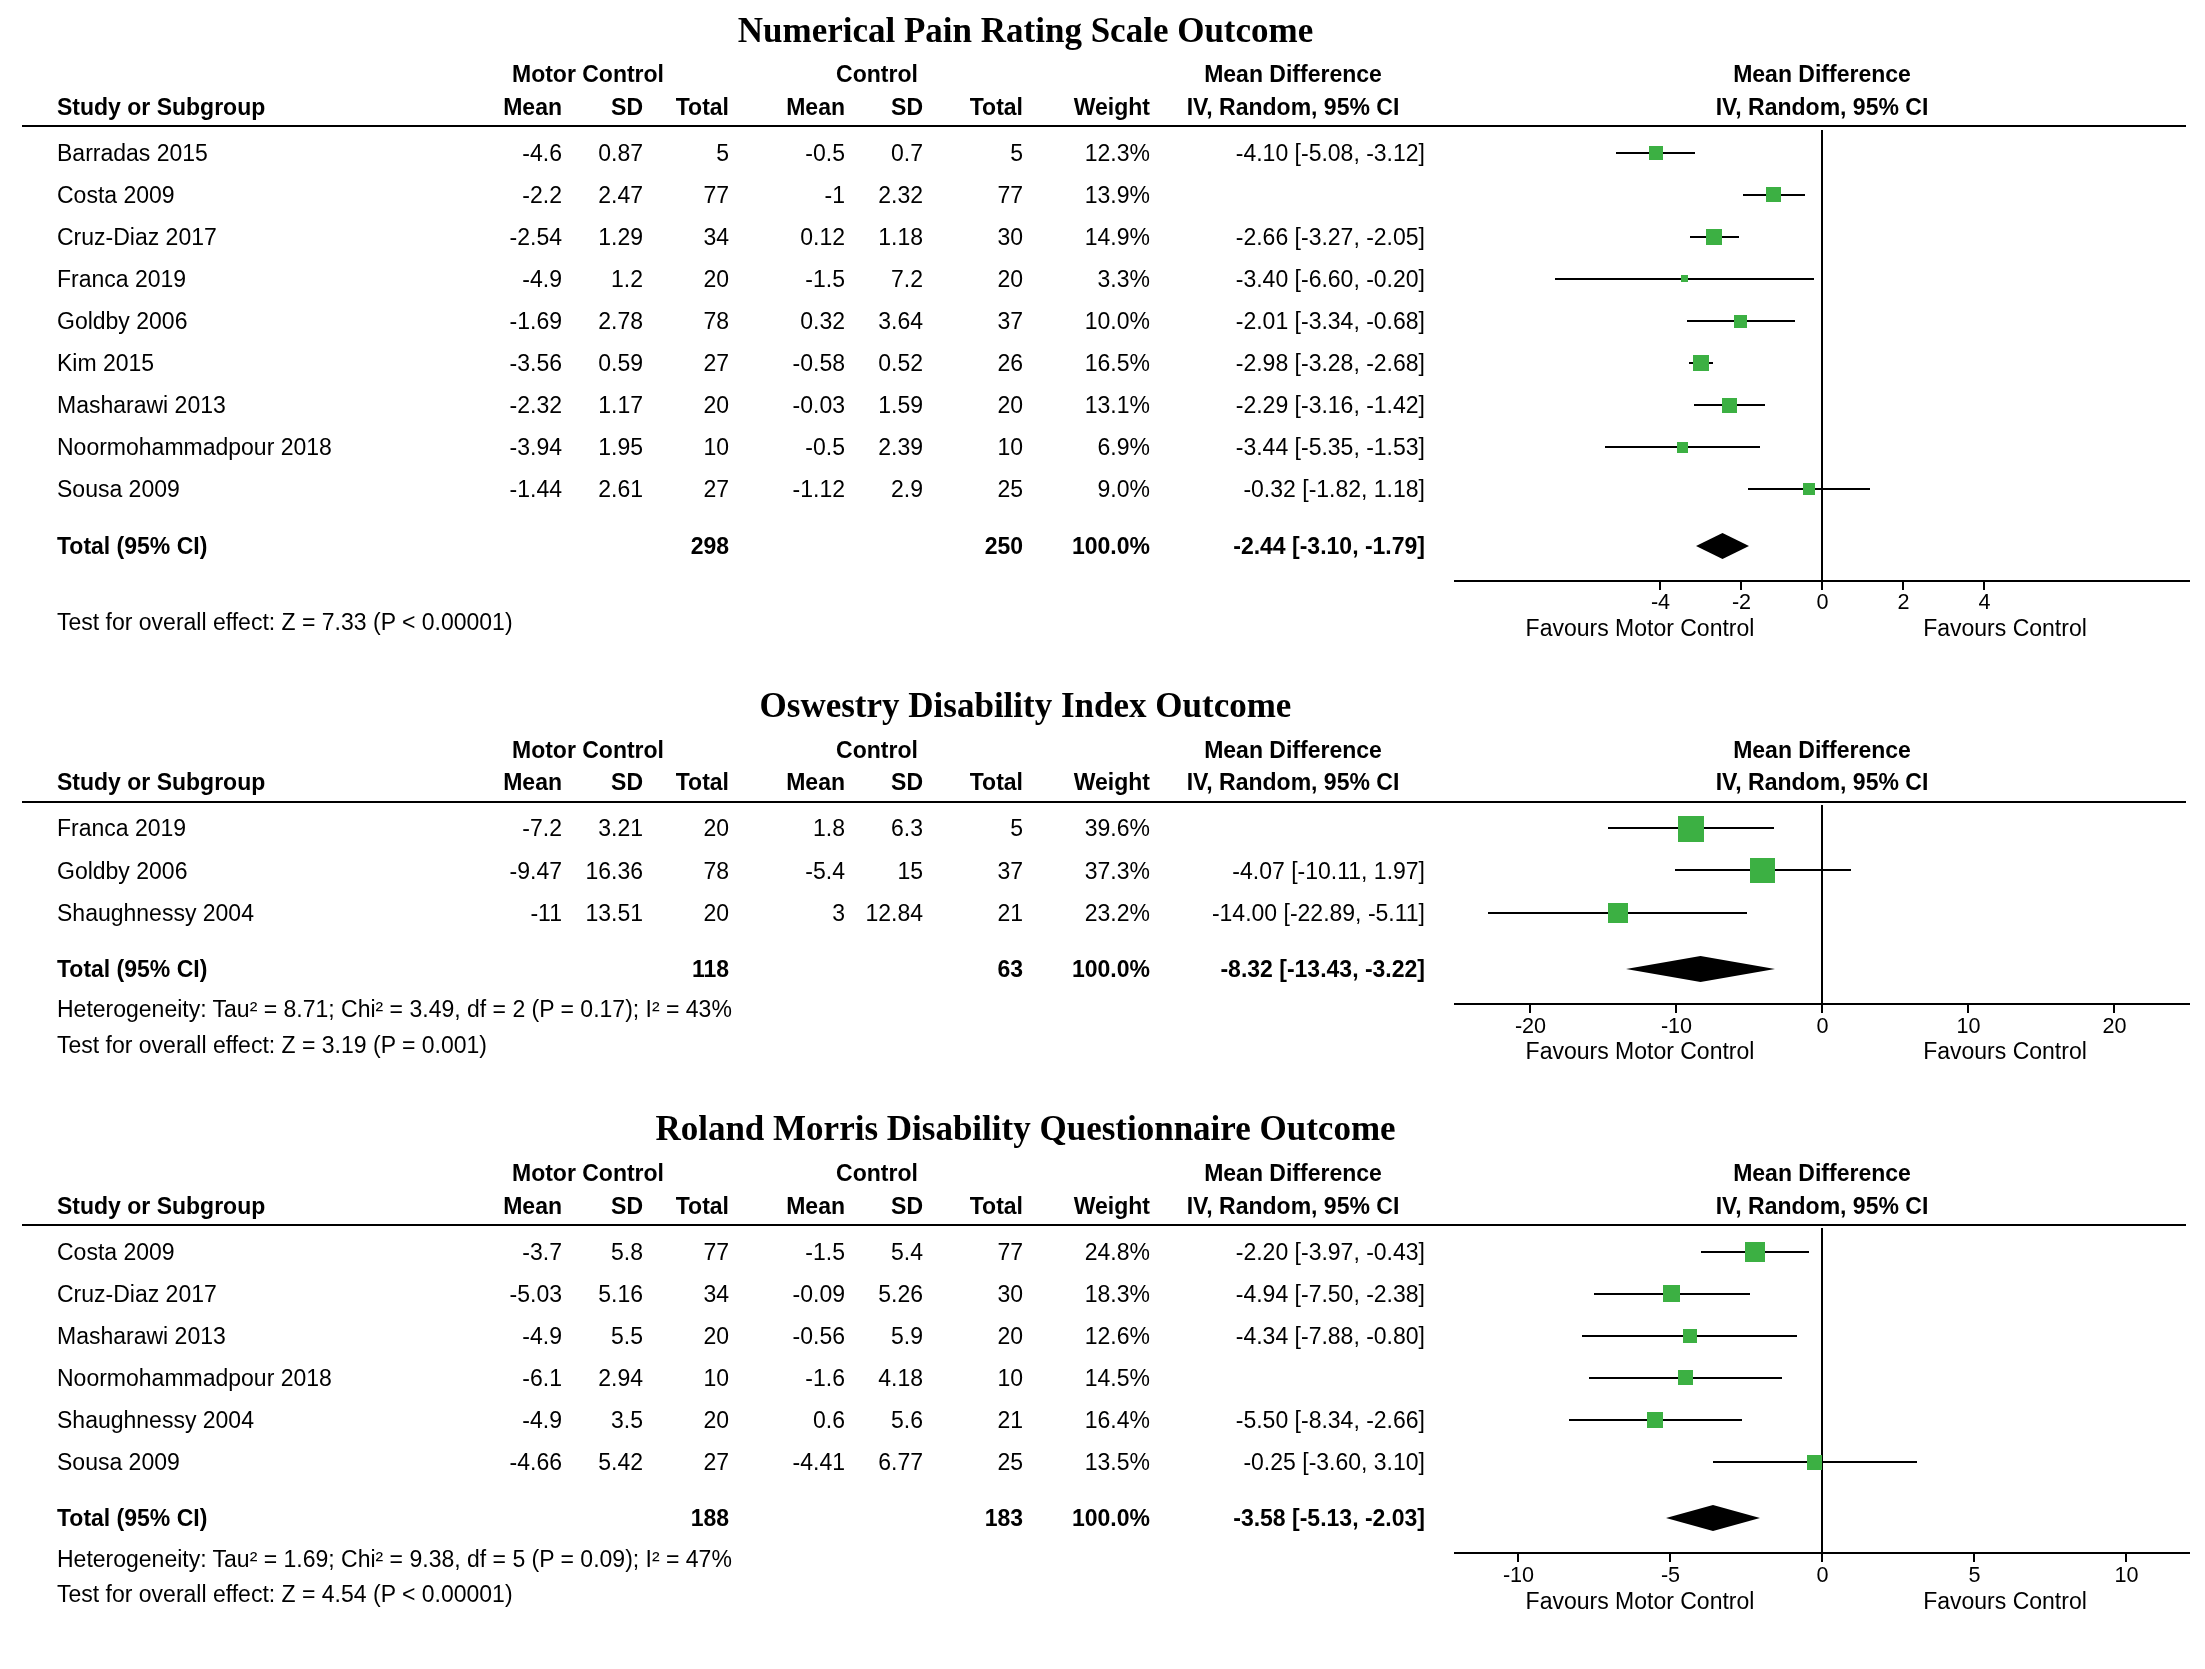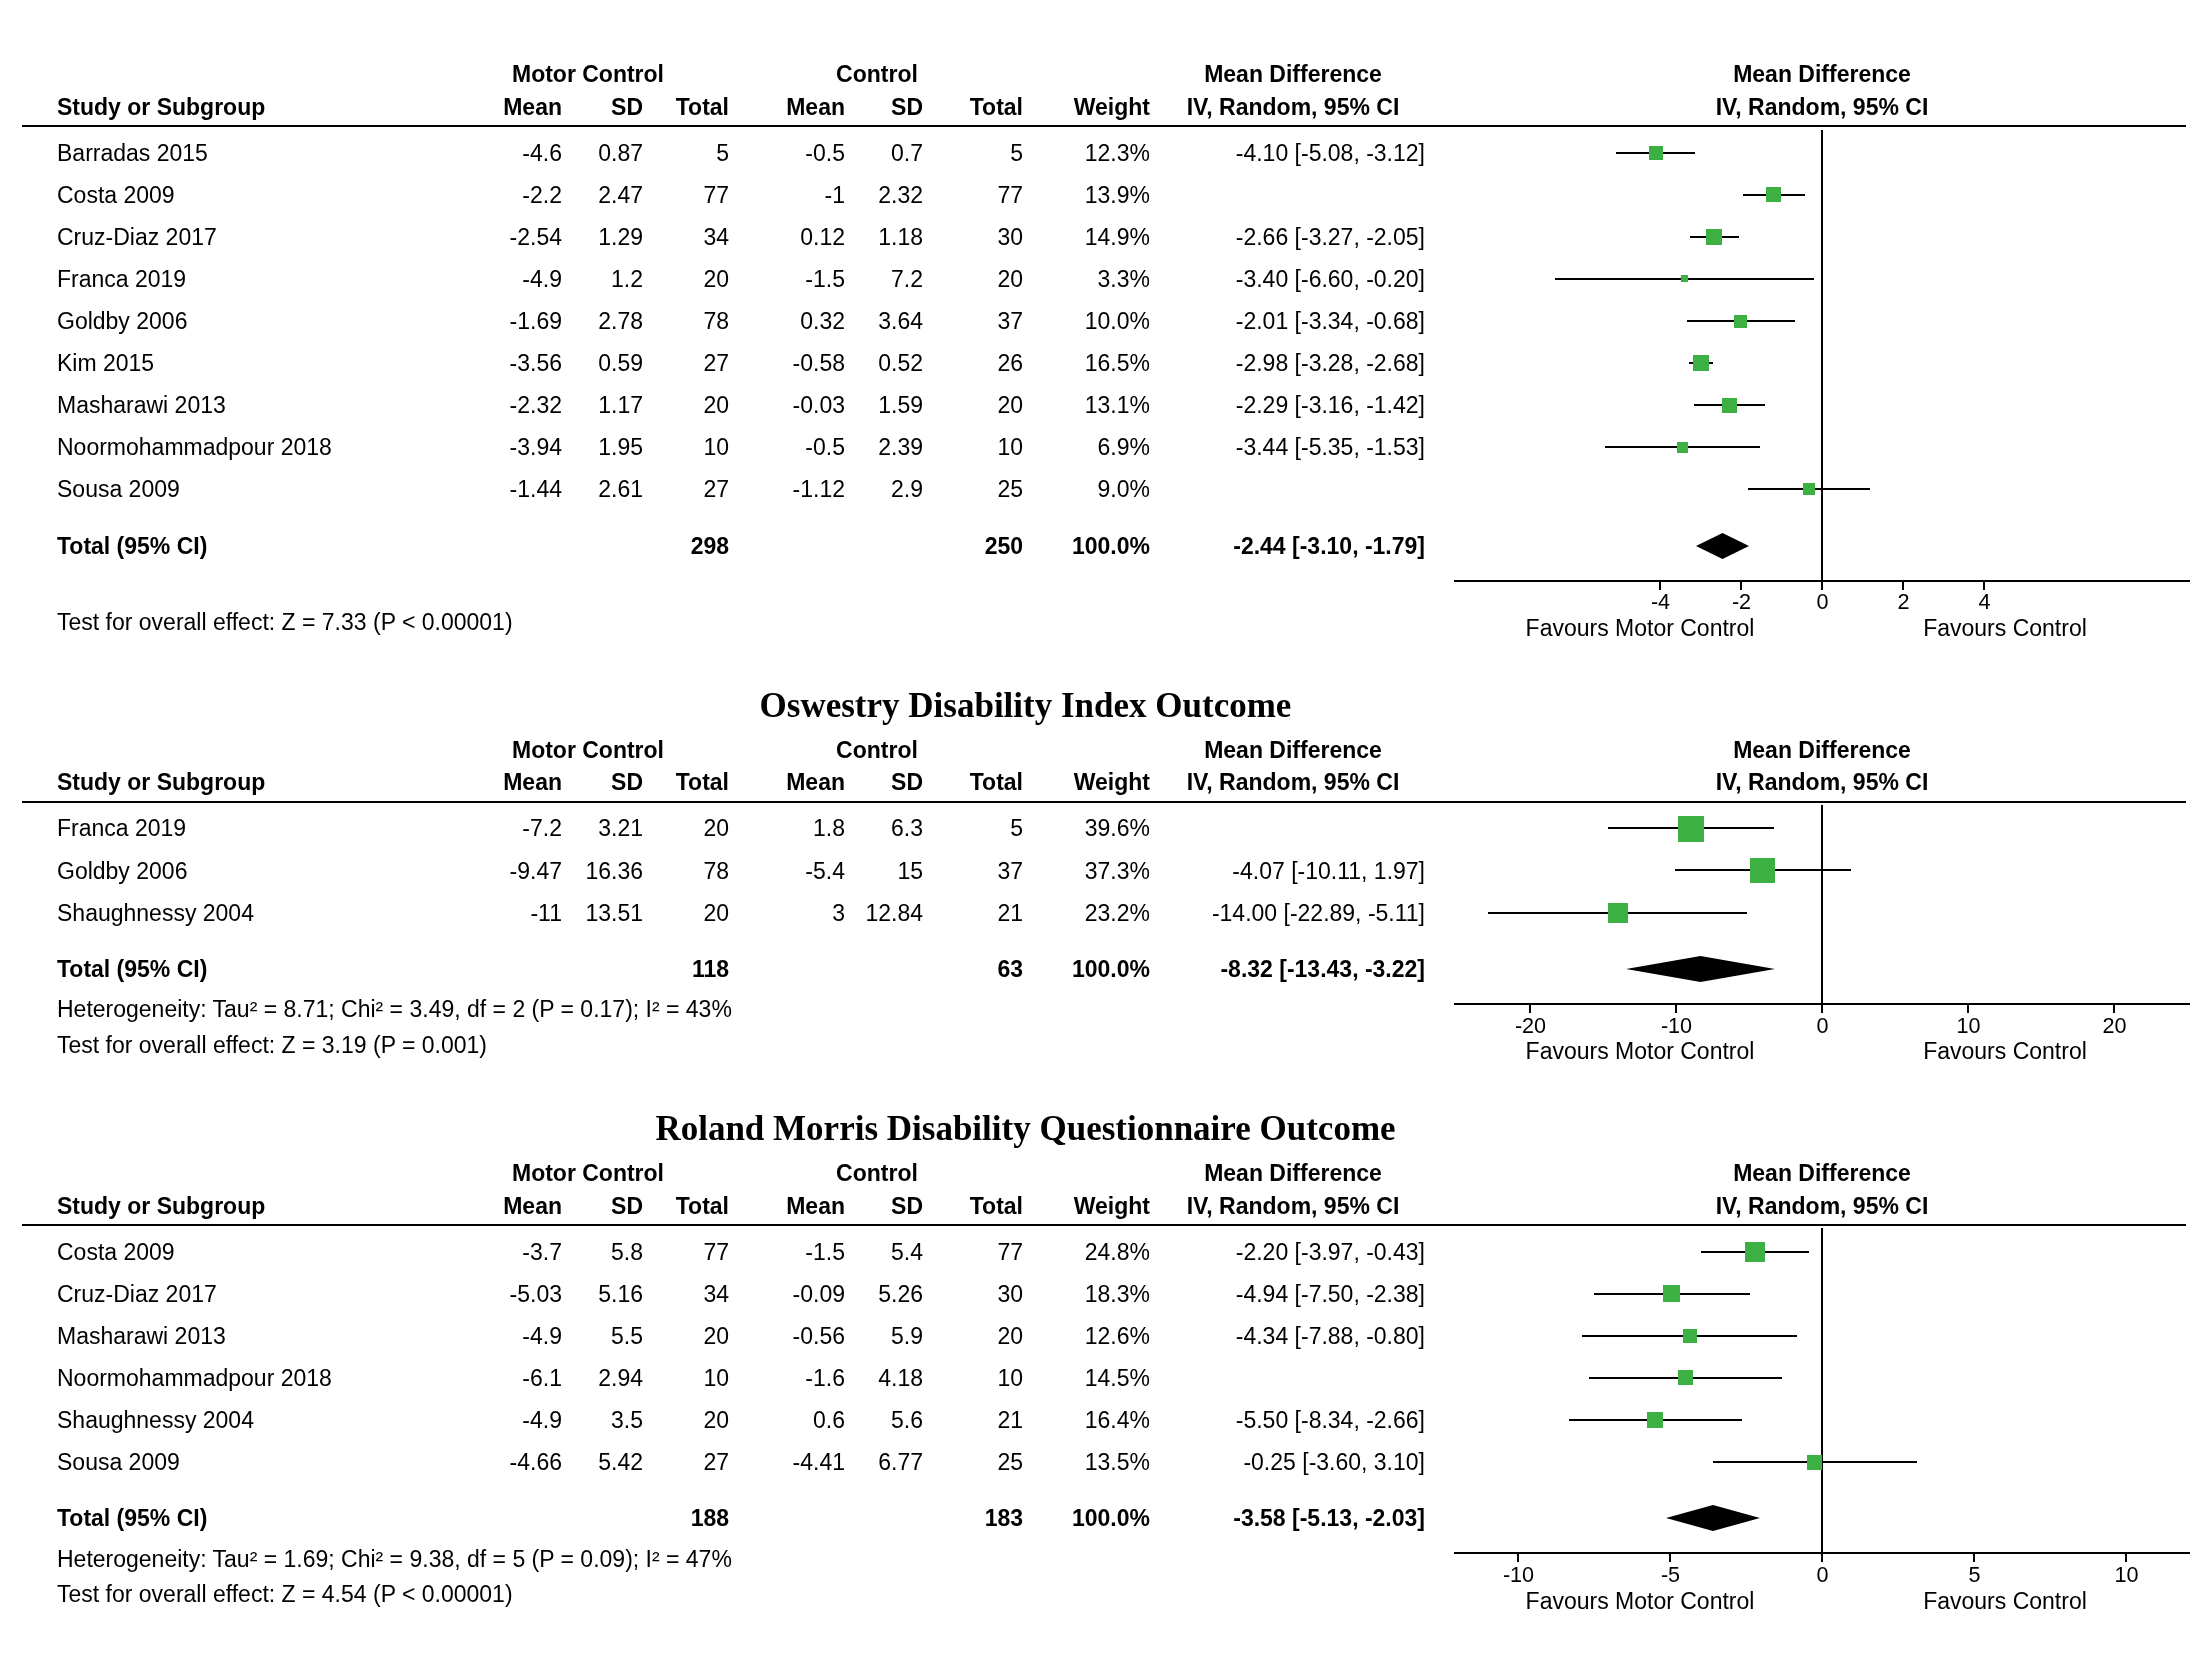--- a/index.html
+++ b/index.html
@@ -18,20 +18,21 @@
     width: 2205px;
     min-height: 1669px;
     background: #ffffff;
     overflow: hidden;
   }
 </style>
 </head>
 <body>
 
 <div id="figure">
+    <div style="position: absolute; top: 7.6px; font-family: &quot;Liberation Serif&quot;, serif; font-size: 35px; line-height: 45px; font-weight: 700; white-space: nowrap; color: rgb(0, 0, 0); left: 324px; width: 1403px; text-align: center;">Numerical Pain Rating Scale Outcome</div>
     <div style="position: absolute; top: 59px; font-family: &quot;Liberation Sans&quot;, sans-serif; font-size: 23px; line-height: 30px; font-weight: 700; white-space: nowrap; color: rgb(0, 0, 0); left: 426px; width: 324px; text-align: center;">Motor Control</div>
     <div style="position: absolute; top: 59px; font-family: &quot;Liberation Sans&quot;, sans-serif; font-size: 23px; line-height: 30px; font-weight: 700; white-space: nowrap; color: rgb(0, 0, 0); left: 715px; width: 324px; text-align: center;">Control</div>
     <div style="position: absolute; top: 59px; font-family: &quot;Liberation Sans&quot;, sans-serif; font-size: 23px; line-height: 30px; font-weight: 700; white-space: nowrap; color: rgb(0, 0, 0); left: 1077px; width: 432px; text-align: center;">Mean Difference</div>
     <div style="position: absolute; top: 59px; font-family: &quot;Liberation Sans&quot;, sans-serif; font-size: 23px; line-height: 30px; font-weight: 700; white-space: nowrap; color: rgb(0, 0, 0); left: 1579px; width: 486px; text-align: center;">Mean Difference</div>
     <div style="position: absolute; top: 92px; font-family: &quot;Liberation Sans&quot;, sans-serif; font-size: 23px; line-height: 30px; font-weight: 700; white-space: nowrap; color: rgb(0, 0, 0); left: 57px;">Study or Subgroup</div>
     <div style="position: absolute; top: 92px; font-family: &quot;Liberation Sans&quot;, sans-serif; font-size: 23px; line-height: 30px; font-weight: 700; white-space: nowrap; color: rgb(0, 0, 0); left: 389px; width: 173px; text-align: right;">Mean</div>
     <div style="position: absolute; top: 92px; font-family: &quot;Liberation Sans&quot;, sans-serif; font-size: 23px; line-height: 30px; font-weight: 700; white-space: nowrap; color: rgb(0, 0, 0); left: 470px; width: 173px; text-align: right;">SD</div>
     <div style="position: absolute; top: 92px; font-family: &quot;Liberation Sans&quot;, sans-serif; font-size: 23px; line-height: 30px; font-weight: 700; white-space: nowrap; color: rgb(0, 0, 0); left: 556px; width: 173px; text-align: right;">Total</div>
     <div style="position: absolute; top: 92px; font-family: &quot;Liberation Sans&quot;, sans-serif; font-size: 23px; line-height: 30px; font-weight: 700; white-space: nowrap; color: rgb(0, 0, 0); left: 672px; width: 173px; text-align: right;">Mean</div>
     <div style="position: absolute; top: 92px; font-family: &quot;Liberation Sans&quot;, sans-serif; font-size: 23px; line-height: 30px; font-weight: 700; white-space: nowrap; color: rgb(0, 0, 0); left: 750px; width: 173px; text-align: right;">SD</div>
@@ -129,20 +130,21 @@
     <div style="position: absolute; left: 1605px; top: 446px; width: 155px; height: 2.2px; background: rgb(0, 0, 0);"></div>
     <div style="position: absolute; left: 1677px; top: 442px; width: 10.6px; height: 10.6px; background: rgb(60, 176, 67);"></div>
     <div style="position: absolute; top: 468px; font-family: &quot;Liberation Sans&quot;, sans-serif; font-size: 23px; line-height: 42px; font-weight: 400; white-space: nowrap; color: rgb(0, 0, 0); left: 57px;">Sousa 2009</div>
     <div style="position: absolute; top: 468px; font-family: &quot;Liberation Sans&quot;, sans-serif; font-size: 23px; line-height: 42px; font-weight: 400; white-space: nowrap; color: rgb(0, 0, 0); left: 389px; width: 173px; text-align: right;">-1.44</div>
     <div style="position: absolute; top: 468px; font-family: &quot;Liberation Sans&quot;, sans-serif; font-size: 23px; line-height: 42px; font-weight: 400; white-space: nowrap; color: rgb(0, 0, 0); left: 470px; width: 173px; text-align: right;">2.61</div>
     <div style="position: absolute; top: 468px; font-family: &quot;Liberation Sans&quot;, sans-serif; font-size: 23px; line-height: 42px; font-weight: 400; white-space: nowrap; color: rgb(0, 0, 0); left: 556px; width: 173px; text-align: right;">27</div>
     <div style="position: absolute; top: 468px; font-family: &quot;Liberation Sans&quot;, sans-serif; font-size: 23px; line-height: 42px; font-weight: 400; white-space: nowrap; color: rgb(0, 0, 0); left: 672px; width: 173px; text-align: right;">-1.12</div>
     <div style="position: absolute; top: 468px; font-family: &quot;Liberation Sans&quot;, sans-serif; font-size: 23px; line-height: 42px; font-weight: 400; white-space: nowrap; color: rgb(0, 0, 0); left: 750px; width: 173px; text-align: right;">2.9</div>
     <div style="position: absolute; top: 468px; font-family: &quot;Liberation Sans&quot;, sans-serif; font-size: 23px; line-height: 42px; font-weight: 400; white-space: nowrap; color: rgb(0, 0, 0); left: 850px; width: 173px; text-align: right;">25</div>
     <div style="position: absolute; top: 468px; font-family: &quot;Liberation Sans&quot;, sans-serif; font-size: 23px; line-height: 42px; font-weight: 400; white-space: nowrap; color: rgb(0, 0, 0); left: 977px; width: 173px; text-align: right;">9.0%</div>
+    <div style="position: absolute; top: 468px; font-family: &quot;Liberation Sans&quot;, sans-serif; font-size: 23px; line-height: 42px; font-weight: 400; white-space: nowrap; color: rgb(0, 0, 0); left: 993px; width: 432px; text-align: right;">-0.32 [-1.82, 1.18]</div>
     <div style="position: absolute; left: 1748px; top: 488px; width: 122px; height: 2.2px; background: rgb(0, 0, 0);"></div>
     <div style="position: absolute; left: 1803px; top: 483px; width: 12px; height: 12px; background: rgb(60, 176, 67);"></div>
     <div style="position: absolute; top: 525px; font-family: &quot;Liberation Sans&quot;, sans-serif; font-size: 23px; line-height: 42px; font-weight: 700; white-space: nowrap; color: rgb(0, 0, 0); left: 57px;">Total (95% CI)</div>
     <div style="position: absolute; top: 525px; font-family: &quot;Liberation Sans&quot;, sans-serif; font-size: 23px; line-height: 42px; font-weight: 700; white-space: nowrap; color: rgb(0, 0, 0); left: 556px; width: 173px; text-align: right;">298</div>
     <div style="position: absolute; top: 525px; font-family: &quot;Liberation Sans&quot;, sans-serif; font-size: 23px; line-height: 42px; font-weight: 700; white-space: nowrap; color: rgb(0, 0, 0); left: 850px; width: 173px; text-align: right;">250</div>
     <div style="position: absolute; top: 525px; font-family: &quot;Liberation Sans&quot;, sans-serif; font-size: 23px; line-height: 42px; font-weight: 700; white-space: nowrap; color: rgb(0, 0, 0); left: 977px; width: 173px; text-align: right;">100.0%</div>
     <div style="position: absolute; top: 525px; font-family: &quot;Liberation Sans&quot;, sans-serif; font-size: 23px; line-height: 42px; font-weight: 700; white-space: nowrap; color: rgb(0, 0, 0); left: 993px; width: 432px; text-align: right;">-2.44 [-3.10, -1.79]</div>
     <div style="position: absolute; left: 1696px; top: 533px; width: 53px; height: 26px; background: rgb(0, 0, 0); clip-path: polygon(0px 50%, 50% 0px, 100% 50%, 50% 100%);"></div>
     <div style="position: absolute; left: 1454px; top: 580px; width: 736px; height: 2.2px; background: rgb(0, 0, 0);"></div>
     <div style="position: absolute; left: 1659px; top: 580px; width: 2.2px; height: 9.7px; background: rgb(0, 0, 0);"></div>

